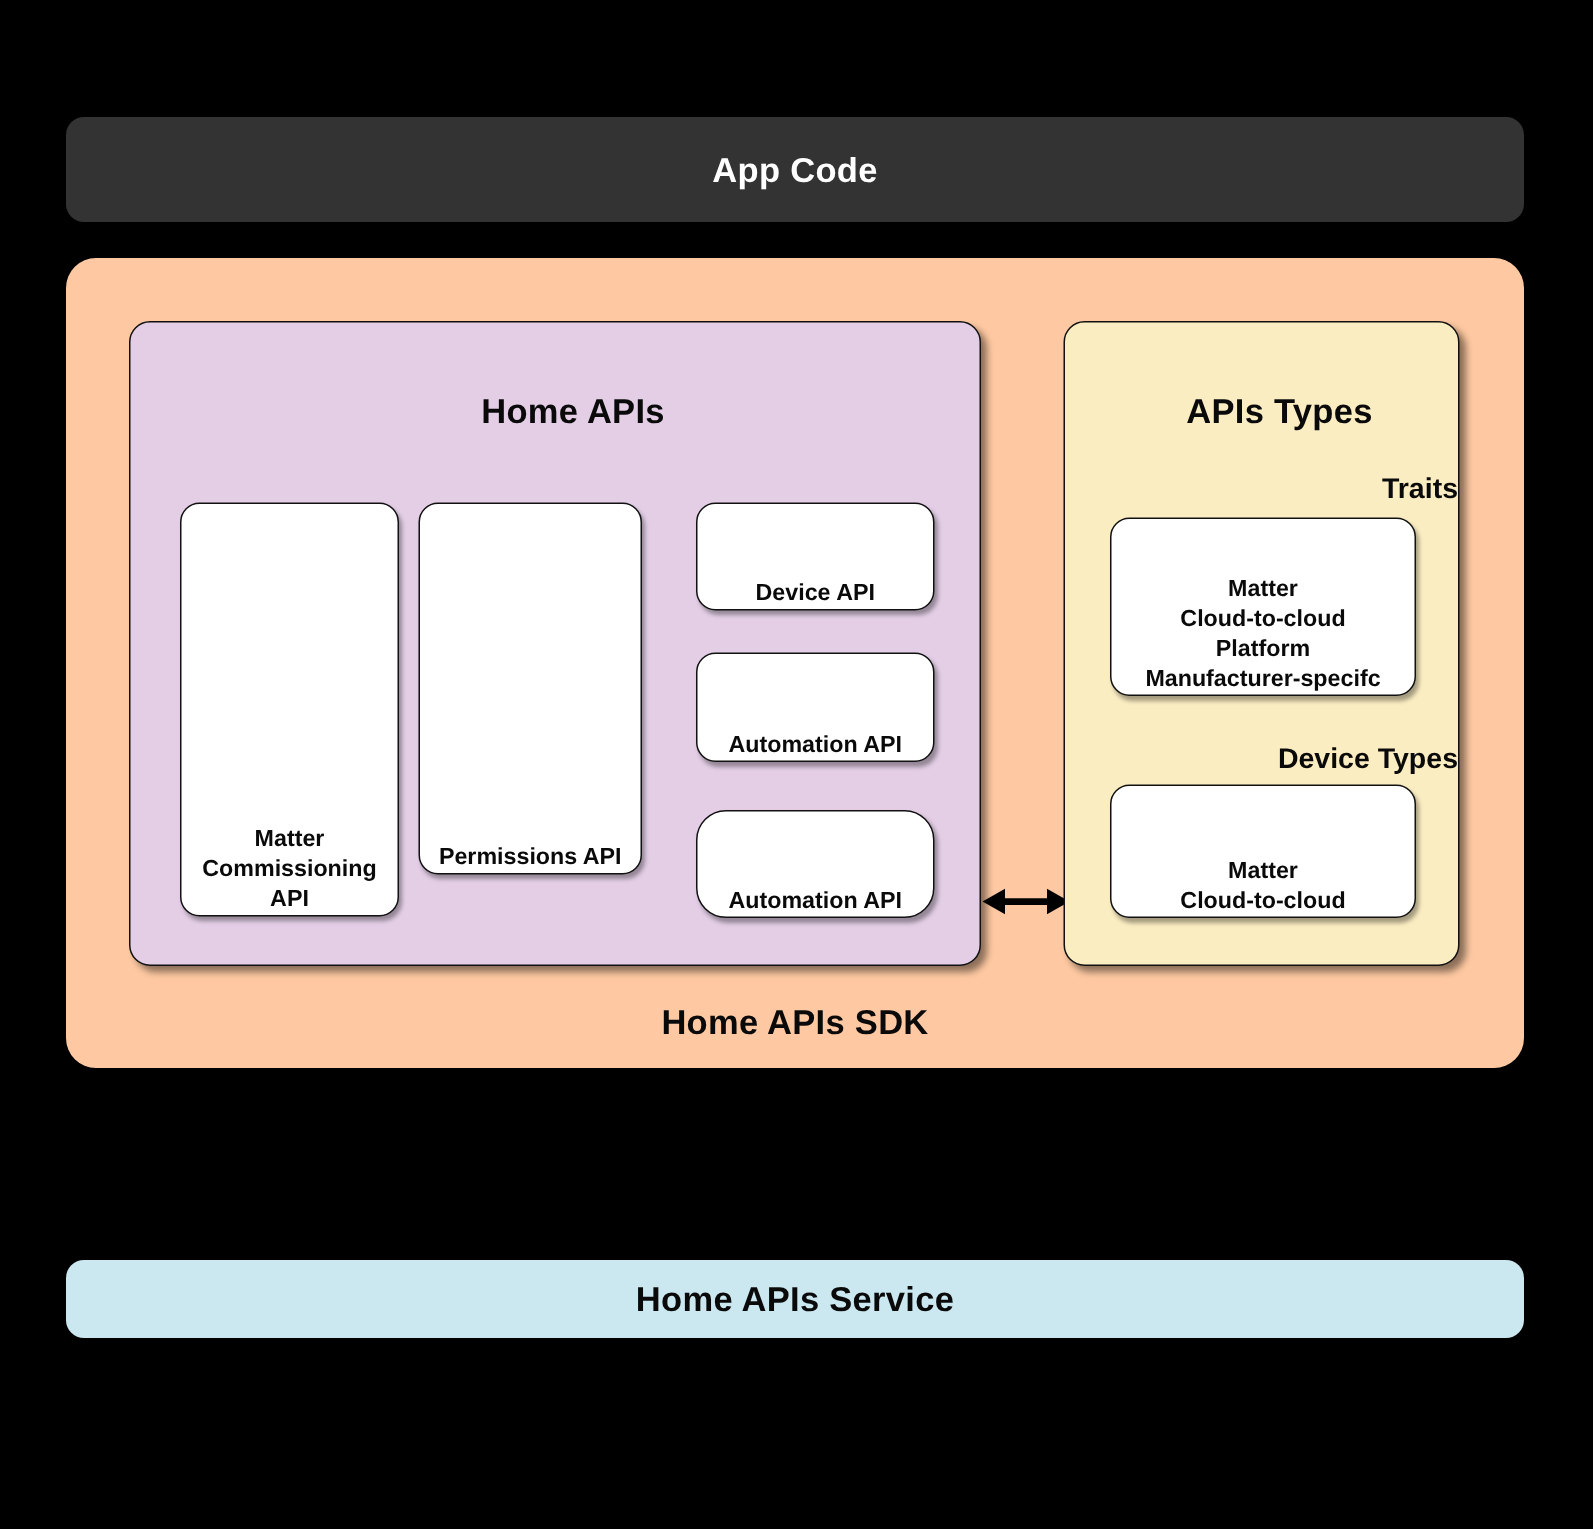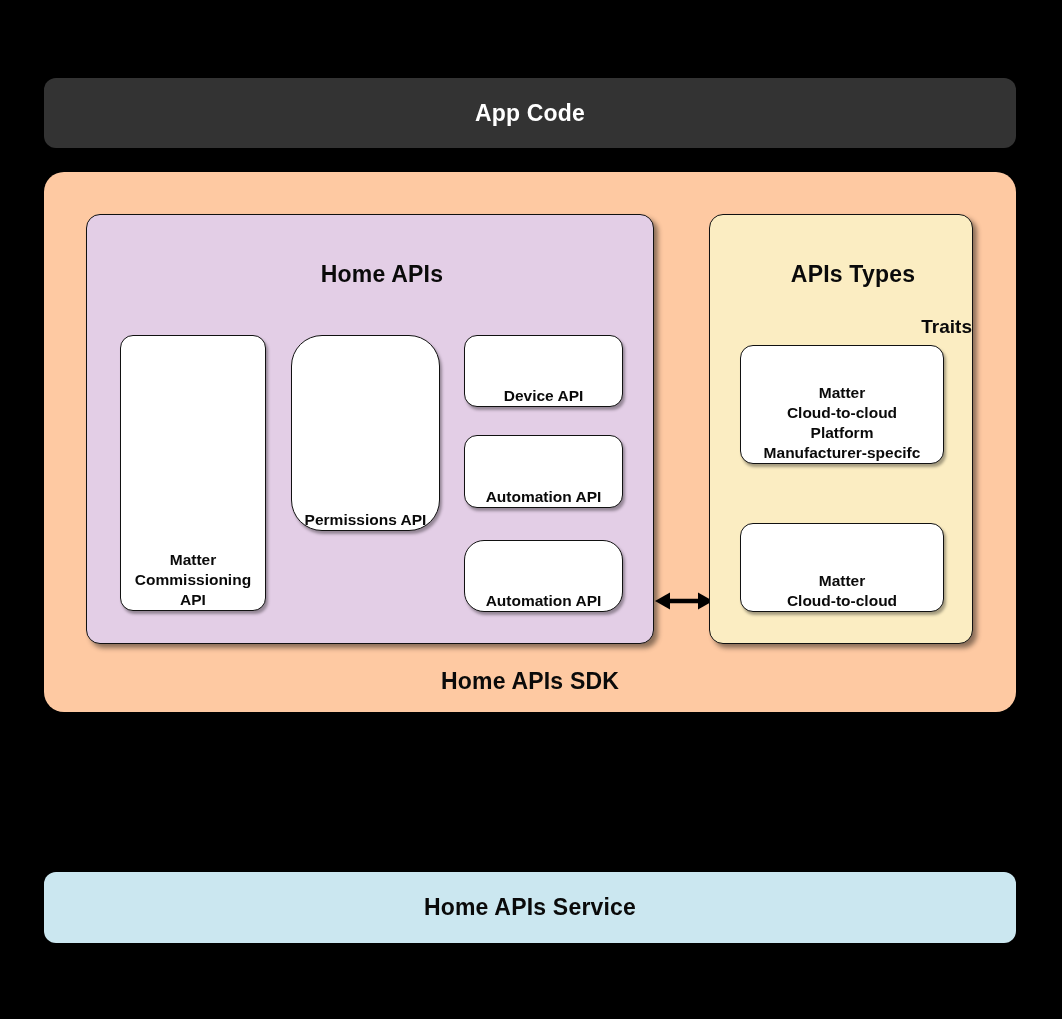--- a/index.html
+++ b/index.html
@@ -29,22 +29,22 @@
     letter-spacing: 0.2px;
   }
   .app-code {
     top: 78px;
     height: 70px;
     background: #333333;
     color: #ffffff;
     border-radius: 12px;
   }
   .service {
-    top: 872px;
-    height: 71px;
+    top: 840px;
+    height: 52px;
     background: #cbe7f0;
     color: #0a0a0a;
     border-radius: 12px;
   }
   .sdk {
     position: absolute;
     left: 44px;
     top: 172px;
     width: 972px;
     height: 540px;
@@ -88,21 +88,21 @@
     box-sizing: border-box;
     display: flex;
     align-items: flex-end;
     justify-content: center;
     text-align: center;
     font-size: 15.5px;
     line-height: 20px;
   }
   .multiline { white-space: pre-line; }
   .box-mc         { left: 33px;  top: 120px; width: 146px; height: 276px; }
-  .box-perm       { left: 204px; top: 120px; width: 149px; height: 196px; border-radius: 31px; }
+  .box-perm       { left: 192px; top: 120px; width: 149px; height: 248px; }
   .box-device     { left: 377px; top: 120px; width: 159px; height: 72px; }
   .box-structure  { left: 377px; top: 220px; width: 159px; height: 73px; }
   .box-automation { left: 377px; top: 325px; width: 159px; height: 72px; border-radius: 20px; }
   .sub-label {
     position: absolute;
     left: 0;
     width: 100%;
     text-align: right;
     font-size: 19px;
   }
@@ -173,20 +173,21 @@
 
       <div class="sub-label traits-label">Traits</div>
 
       <div class="white-box box-traits">
         <span class="multiline">Matter
 Cloud-to-cloud
 Platform
 Manufacturer-specifc</span>
       </div>
 
+      <div class="sub-label devtypes-label">Device Types</div>
 
       <div class="white-box box-devtypes">
         <span class="multiline">Matter
 Cloud-to-cloud</span>
       </div>
     </div>
 
     <div class="sdk-label">Home APIs SDK</div>
   </div>
 

